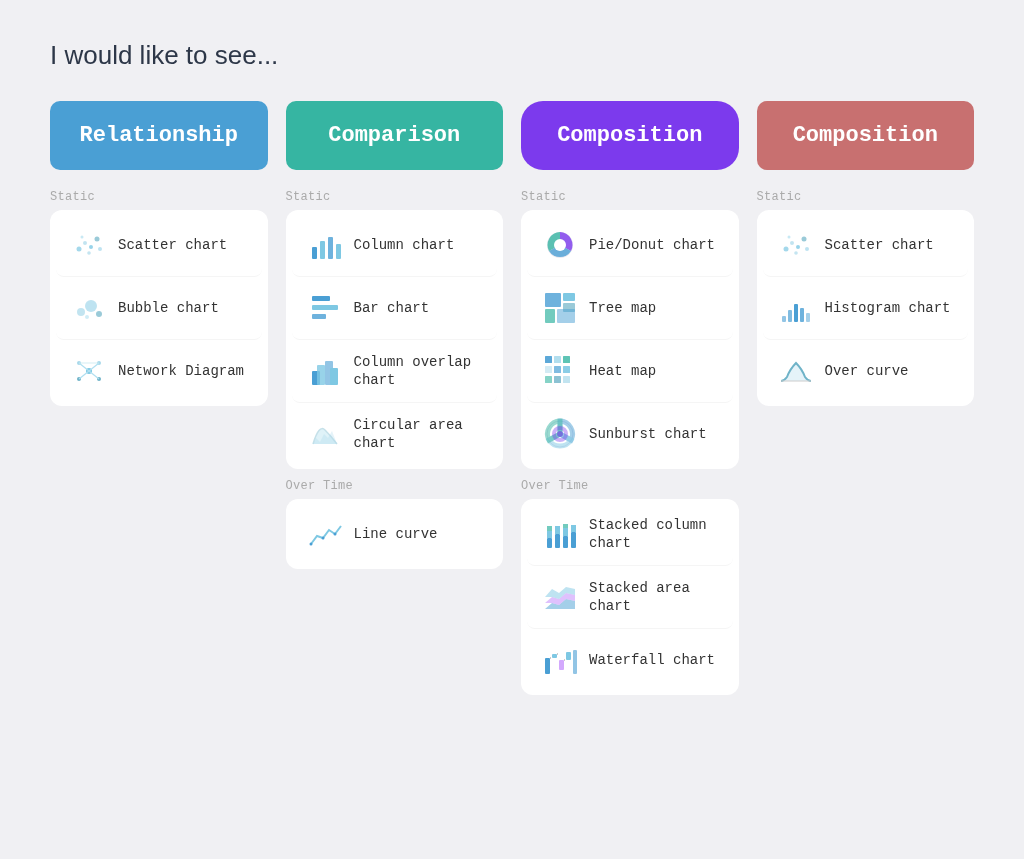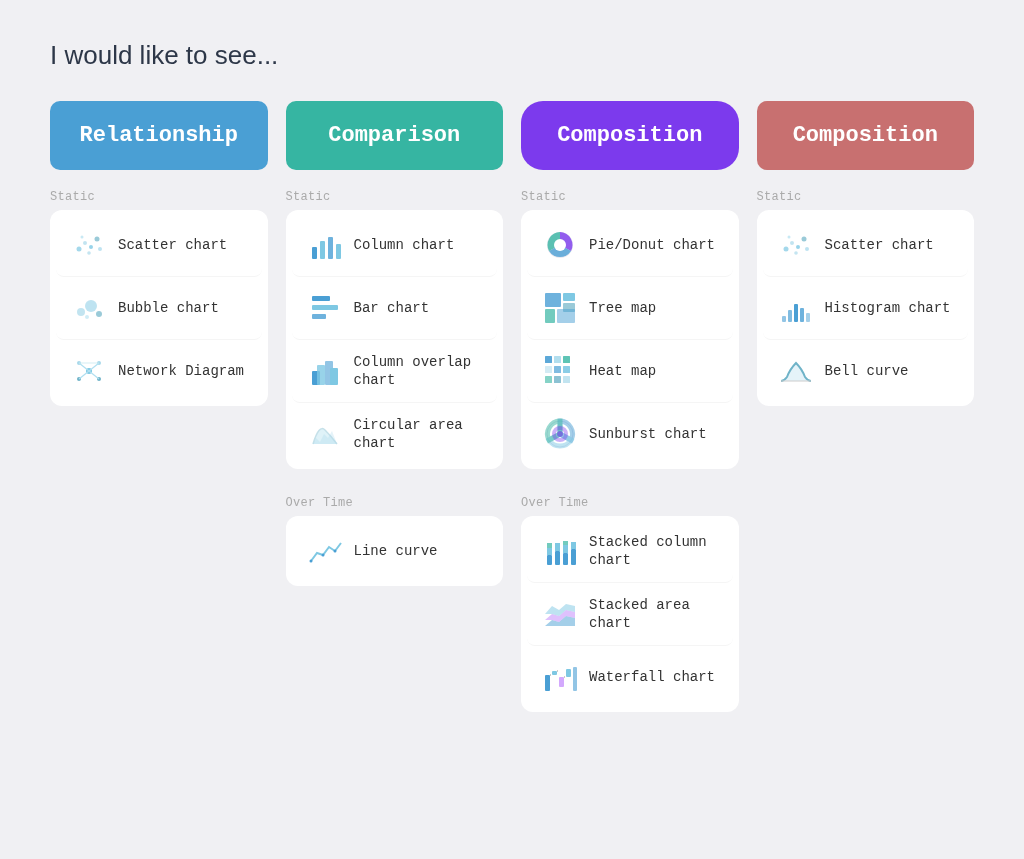--- a/index.html
+++ b/index.html
@@ -55,21 +55,21 @@
       align-items: center;
       gap: 10px;
       cursor: pointer;
       margin-bottom: 4px;
       transition: box-shadow 0.15s;
     }
     .chart-group {
       background: #fff;
       border-radius: 12px;
       padding: 4px 6px;
-      margin-bottom: 17px;
+      margin-bottom: 0;
     }
     .chart-group .chart-card {
       border-radius: 8px;
       margin-bottom: 0;
       border-bottom: 1px solid #f5f5f5;
     }
     .chart-group .chart-card:last-child {
       border-bottom: none;
     }
     .chart-label {
@@ -346,17 +346,17 @@
           <span class="chart-label">Histogram chart</span>
         </div>
         <div class="chart-card">
           <div class="icon-box icon-bellcurve">
             <svg viewBox="0 0 36 36" fill="none">
       <path d="M3 28 Q6 28 9 24 Q12 16 18 10 Q24 16 27 24 Q30 28 33 28" fill="#a8d8ea" opacity="0.3" stroke="none"></path>
       <path d="M3 28 Q6 28 9 24 Q12 16 18 10 Q24 16 27 24 Q30 28 33 28" fill="none" stroke="#6fb3c8" stroke-width="2"></path>
       <line x1="3" y1="28" x2="33" y2="28" stroke="#ccc" stroke-width="1"></line>
     </svg>
           </div>
-          <span class="chart-label">Bell curve</span>
+          <span class="chart-label">Over curve</span>
         </div>
       </div>
     </div>
   </div>
 
 </body></html>

